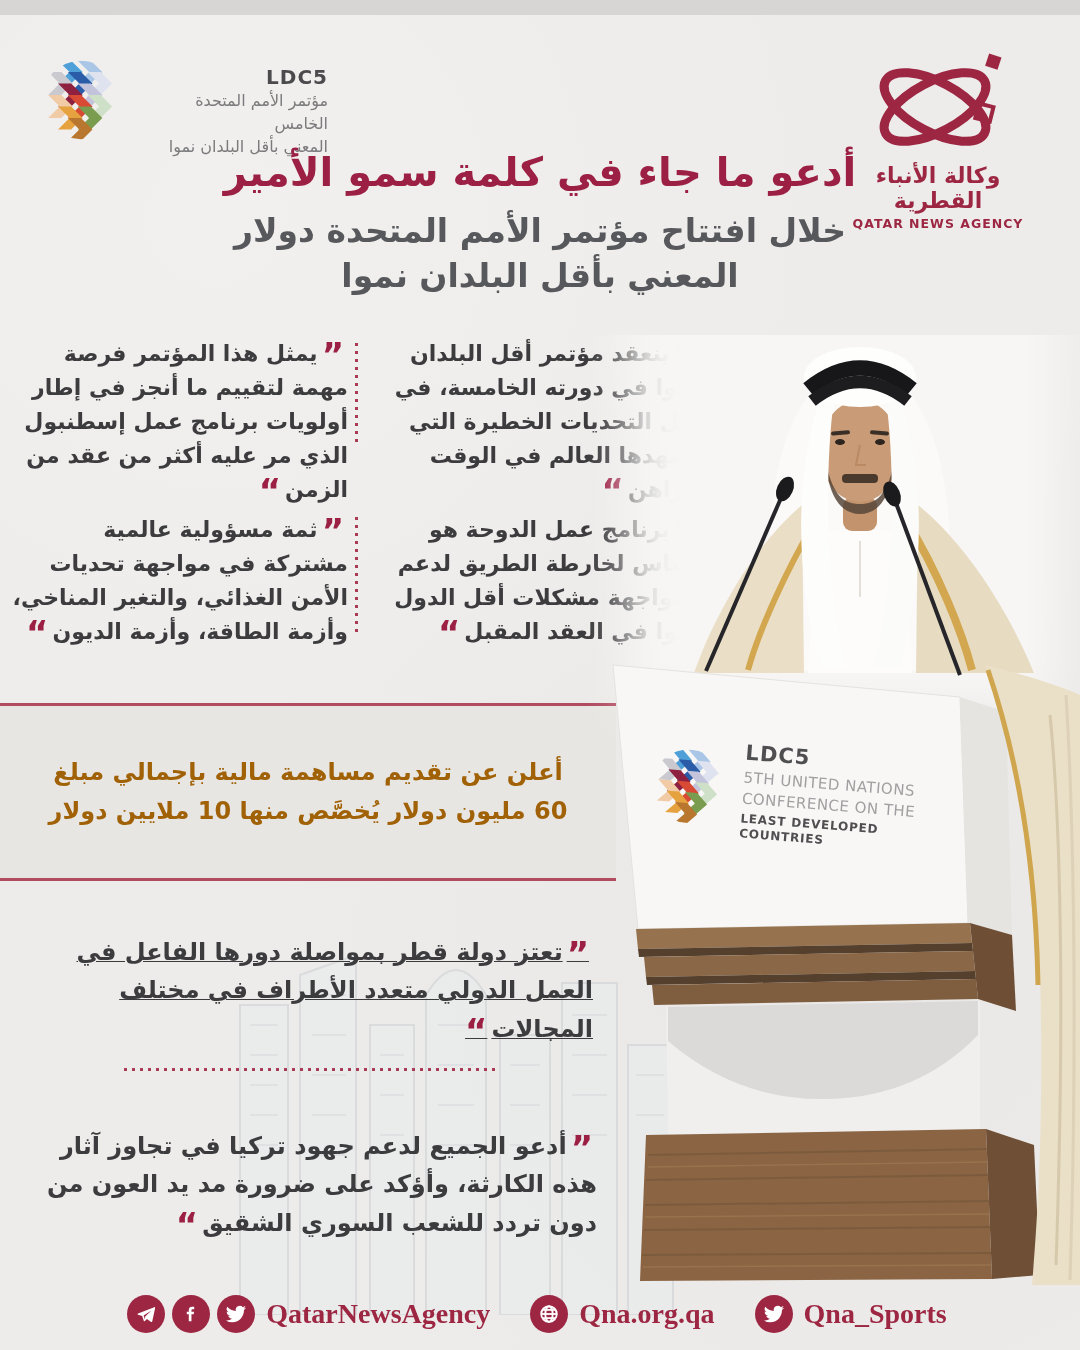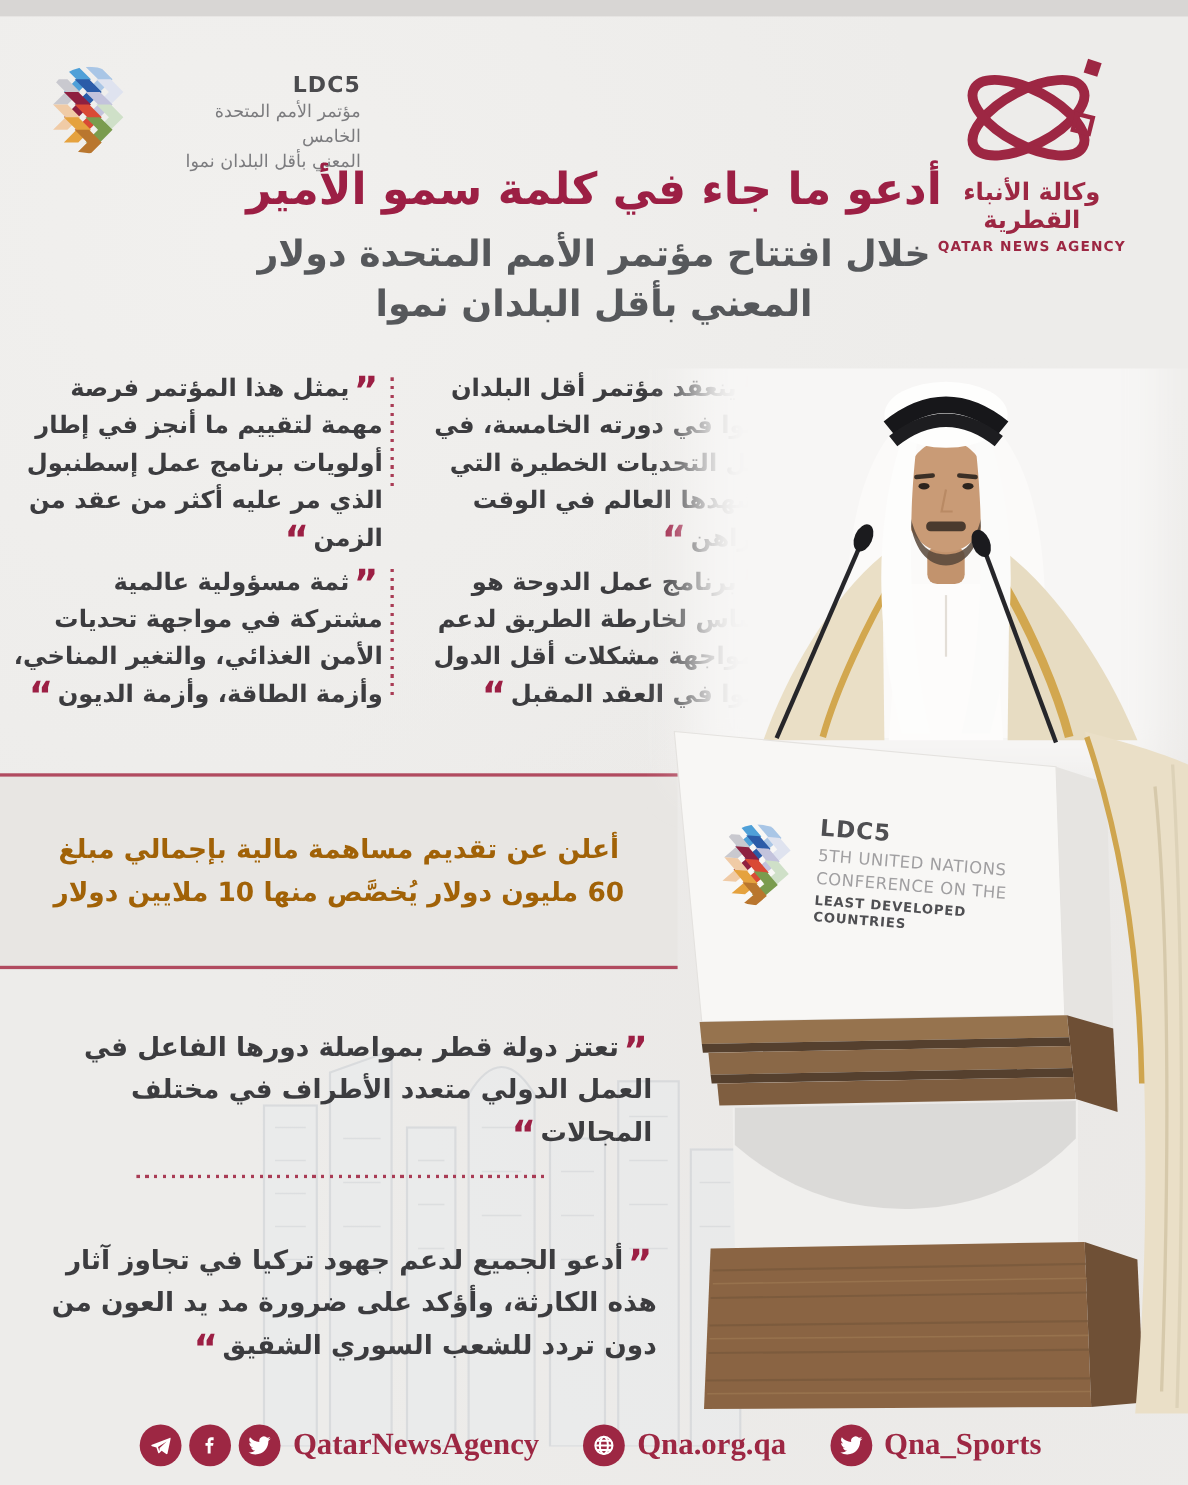--- a/index.html
+++ b/index.html
@@ -273,21 +273,21 @@
     </svg>
     <div class="col">
       <div class="sign-ldc5">LDC5</div>
       <div class="sign-gray">5TH UNITED NATIONS</div>
       <div class="sign-gray">CONFERENCE ON THE</div>
       <div class="sign-dark">LEAST DEVELOPED COUNTRIES</div>
     </div>
   </div>
 
   <figure class="abs quote q5" style="margin:0;">
-    <blockquote style="margin:0;">
+    <blockquote style="margin:0;text-decoration:underline;">
       <span class="qmark">”</span><span class="qtext">تعتز دولة قطر بمواصلة دورها الفاعل في العمل الدولي متعدد الأطراف في مختلف المجالات</span><span class="qmark">“</span>
     </blockquote>
   </figure>
 
   <div class="abs hdots hsep"></div>
 
   <figure class="abs quote q6" style="margin:0;">
     <blockquote style="margin:0;">
       <span class="qmark">”</span><span class="qtext">أدعو الجميع لدعم جهود تركيا في تجاوز آثار هذه الكارثة، وأؤكد على ضرورة مد يد العون من دون تردد للشعب السوري الشقيق</span><span class="qmark">“</span>
     </blockquote>

